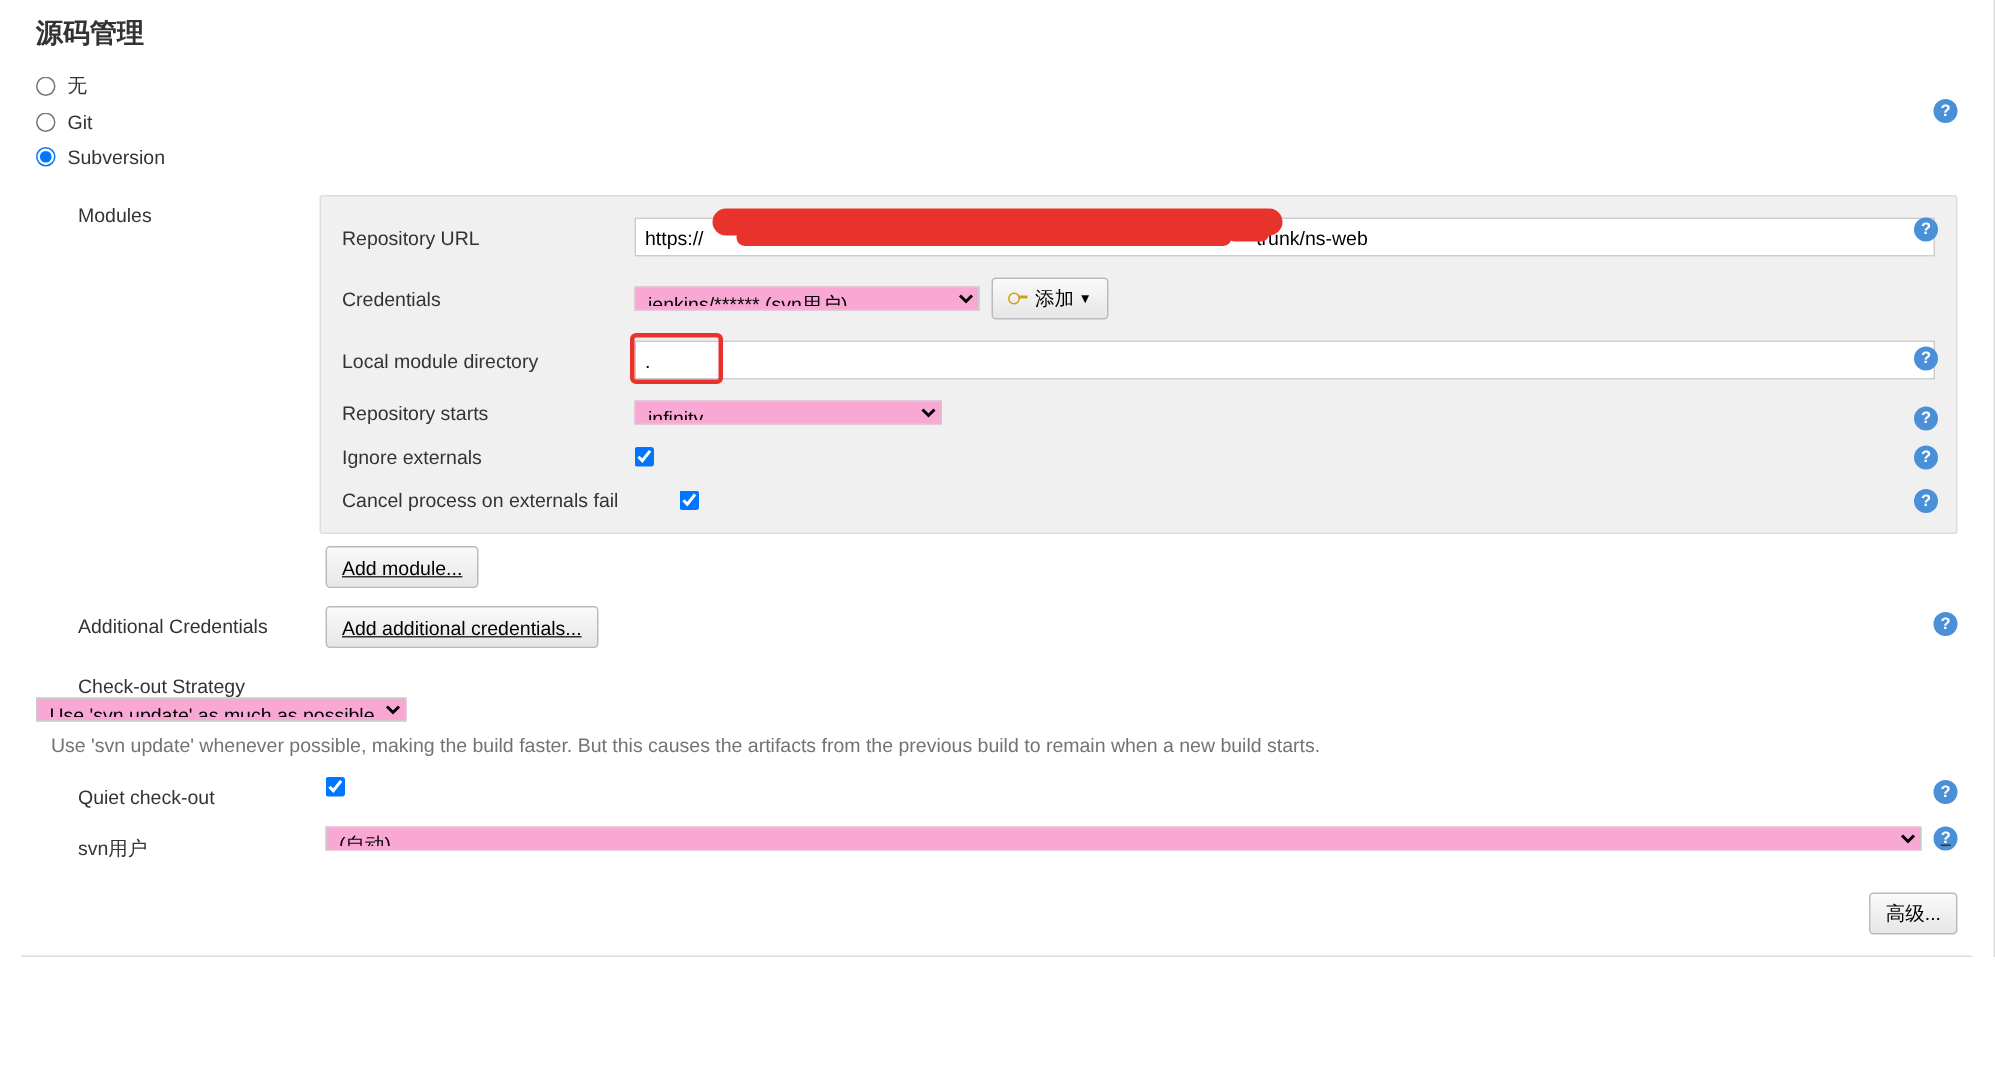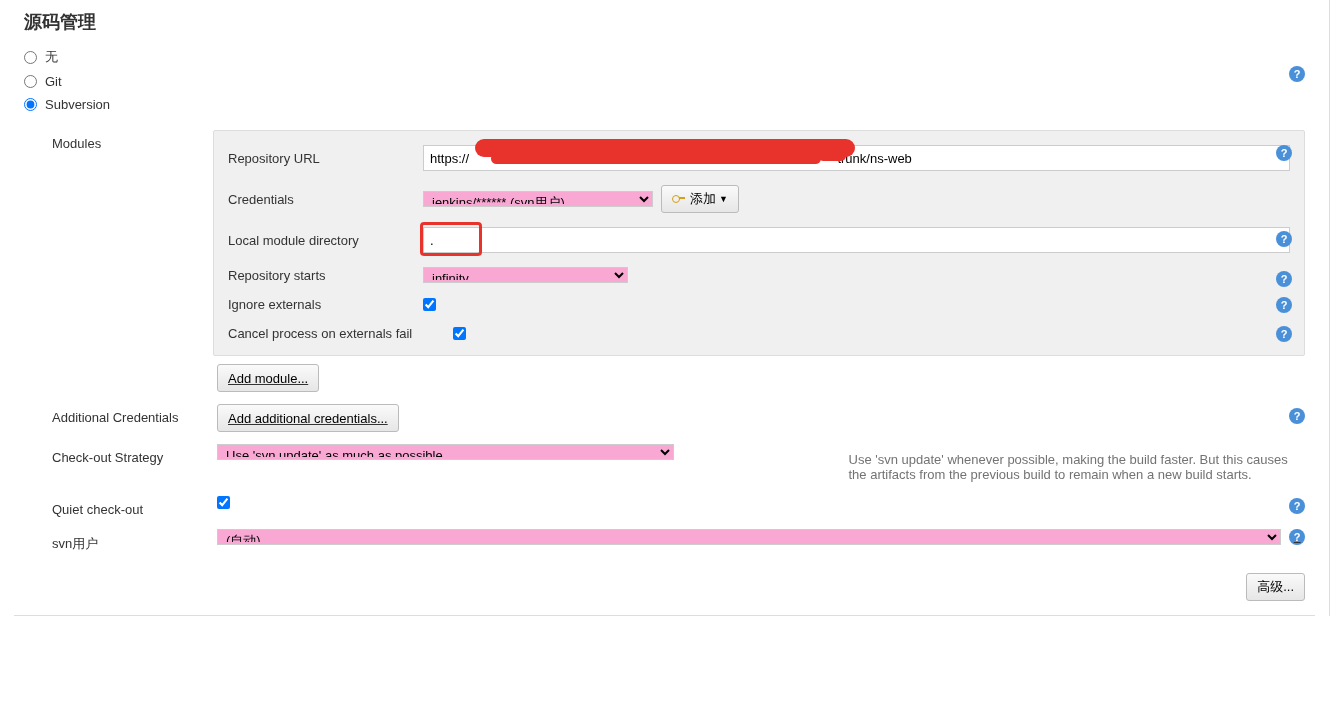--- a/index.html
+++ b/index.html
@@ -133,21 +133,21 @@
     </div>
 
     <div class="row">
       <div class="lbl">Additional Credentials</div>
       <div class="ctrl">
         <button class="btn">Add additional credentials...</button>
       </div>
       <span class="help-icon" style="top:4px;">?</span>
     </div>
 
-    <div class="row" style="flex-wrap:wrap;">
+    <div class="row" style="flex-wrap:wrap;flex-direction:column;">
       <div class="lbl">Check-out Strategy</div>
       <div class="ctrl">
         <select style="width:100%;">
           <option>Use 'svn update' as much as possible</option>
         </select>
       </div>
       <div style="width:165px; flex-shrink:0;"></div>
       <div class="desc" style="flex:1; padding-left:10px;">Use 'svn update' whenever possible, making the build faster. But this causes the artifacts from the previous build to remain when a new build starts.</div>
     </div>
 

